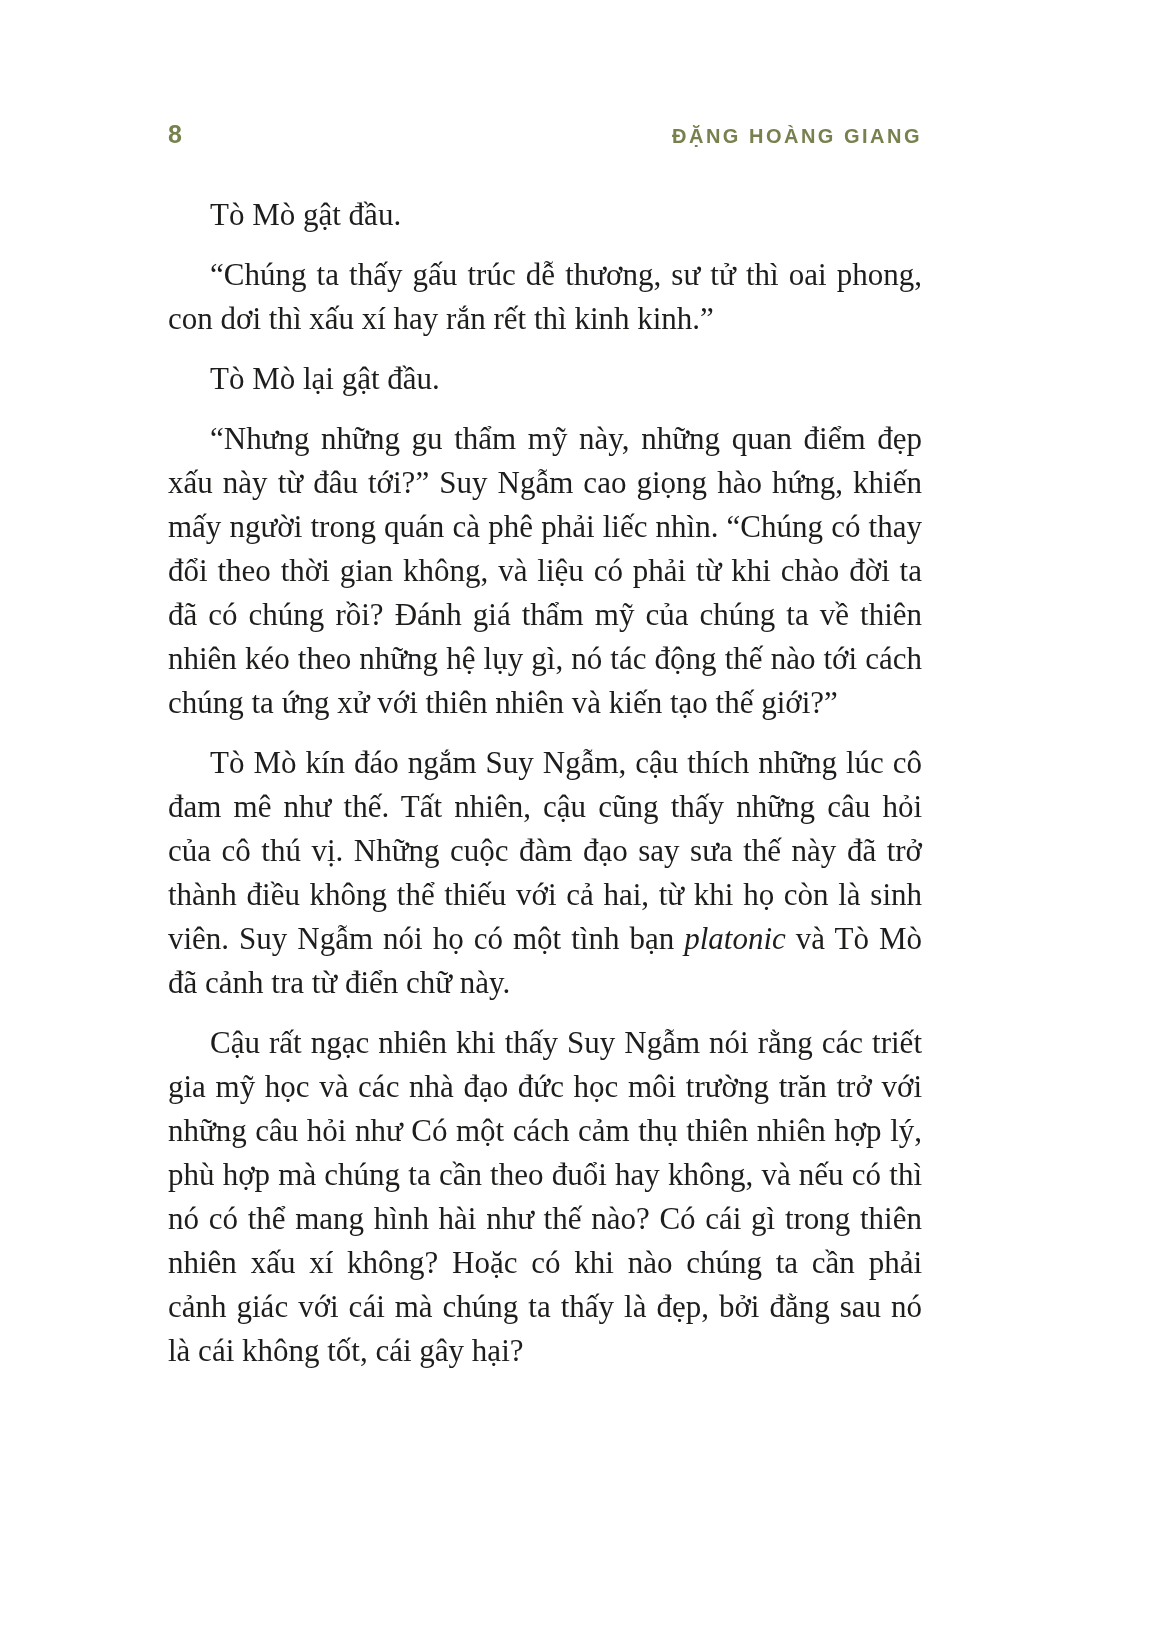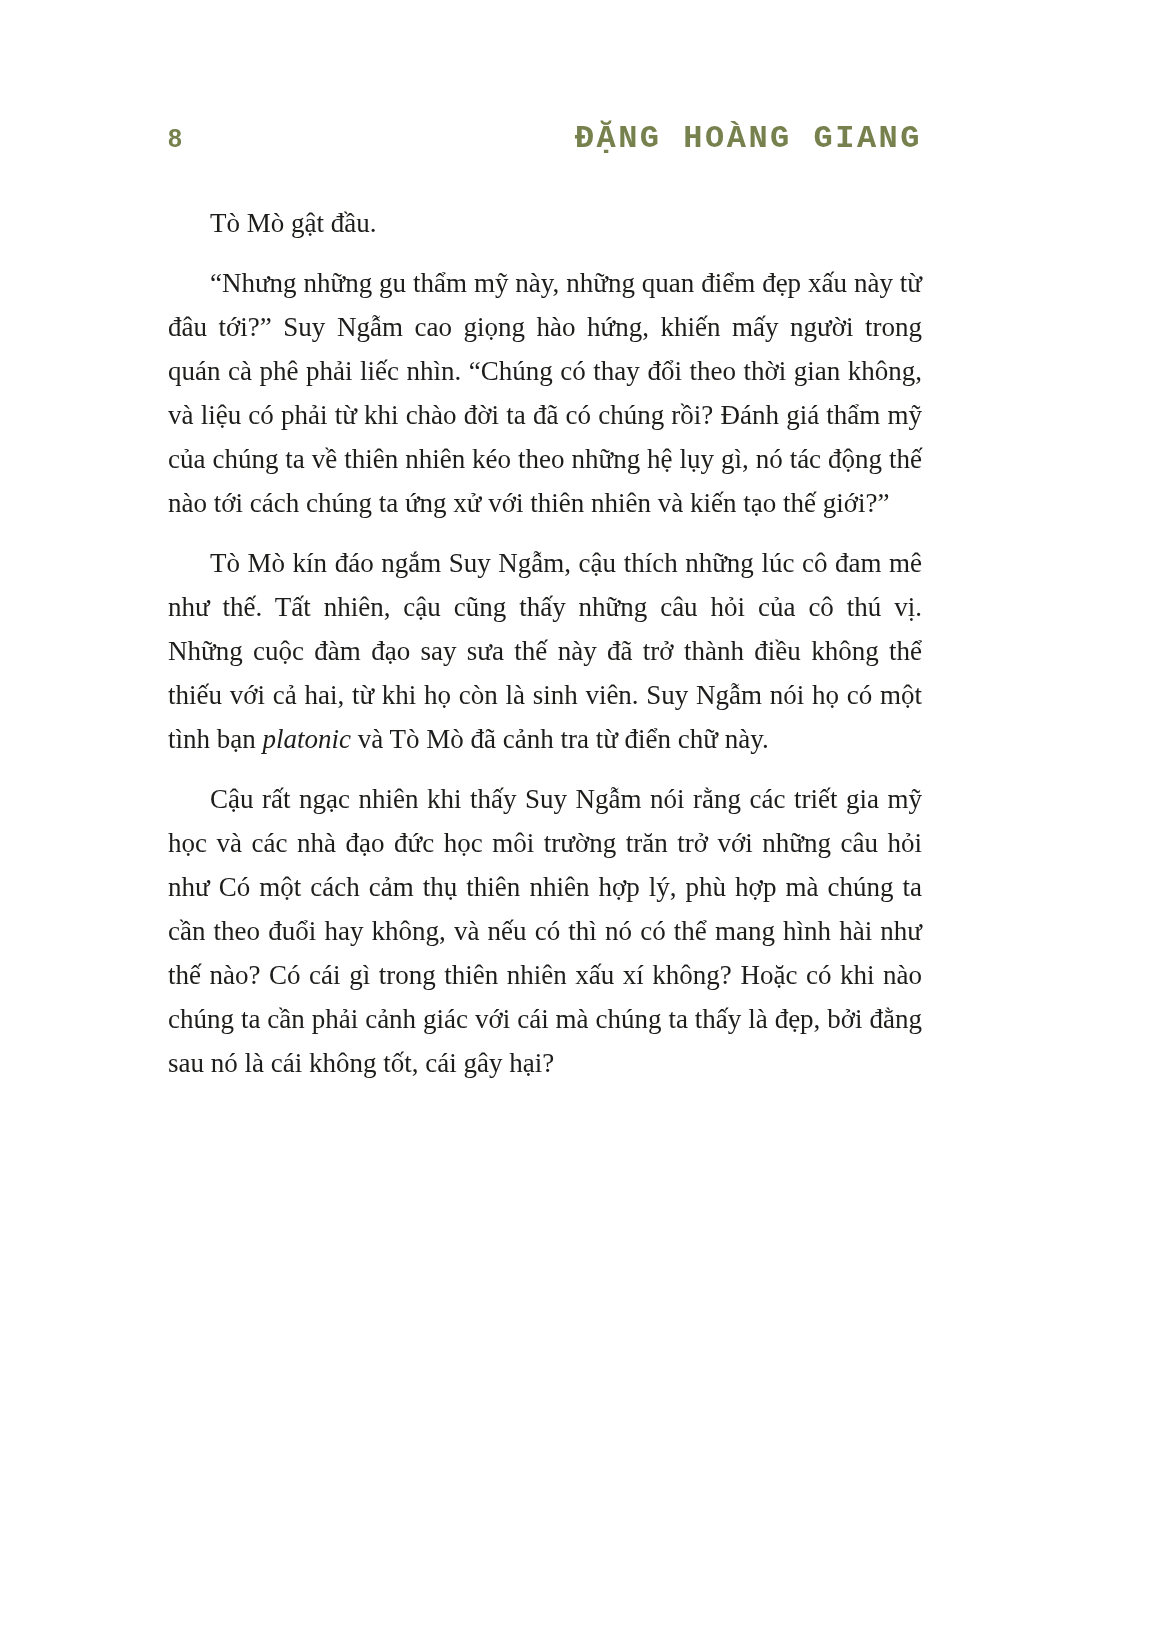--- a/index.html
+++ b/index.html
@@ -29,27 +29,26 @@
     font-family: "Liberation Sans", sans-serif;
     font-weight: 700;
     color: var(--accent, #76814E);
     margin-bottom: 44px;
   }
   .page-number {
     font-size: 25px;
     letter-spacing: 0.5px;
   }
   .author-name {
-    font-size: 32px;
+    font-size: 20px;
     letter-spacing: 2.5px;
     text-transform: uppercase;
-    font-family: Liberation Mono, monospace;
   }
   .body-text p {
-    font-size: 27px;
+    font-size: 31px;
     line-height: 44px;
     margin: 0 0 16px 0;
     text-align: justify;
     text-indent: 42px;
     color: #1d1d1b;
   }
   .body-text p:last-child {
     margin-bottom: 8px;
   }
   .body-text em {
@@ -59,17 +58,19 @@
 <body>
 
 <div class="page">
   <header class="page-header">
     <span class="page-number">8</span>
     <span class="author-name">ĐẶNG HOÀNG GIANG</span>
   </header>
 
   <main class="body-text" id="body-text">
       <p><span>Tò Mò gật đầu.</span></p>
+      <p><span>“Chúng ta thấy gấu trúc dễ thương, sư tử thì oai phong, con dơi thì xấu xí hay rắn rết thì kinh kinh.”</span></p>
+      <p><span>Tò Mò lại gật đầu.</span></p>
       <p><span>“Nhưng những gu thẩm mỹ này, những quan điểm đẹp xấu này từ đâu tới?” Suy Ngẫm cao giọng hào hứng, khiến mấy người trong quán cà phê phải liếc nhìn. “Chúng có thay đổi theo thời gian không, và liệu có phải từ khi chào đời ta đã có chúng rồi? Đánh giá thẩm mỹ của chúng ta về thiên nhiên kéo theo những hệ lụy gì, nó tác động thế nào tới cách chúng ta ứng xử với thiên nhiên và kiến tạo thế giới?”</span></p>
       <p><span>Tò Mò kín đáo ngắm Suy Ngẫm, cậu thích những lúc cô đam mê như thế. Tất nhiên, cậu cũng thấy những câu hỏi của cô thú vị. Những cuộc đàm đạo say sưa thế này đã trở thành điều không thể thiếu với cả hai, từ khi họ còn là sinh viên. Suy Ngẫm nói họ có một tình bạn </span><em>platonic</em><span> và Tò Mò đã cảnh tra từ điển chữ này.</span></p>
       <p><span>Cậu rất ngạc nhiên khi thấy Suy Ngẫm nói rằng các triết gia mỹ học và các nhà đạo đức học môi trường trăn trở với những câu hỏi như Có một cách cảm thụ thiên nhiên hợp lý, phù hợp mà chúng ta cần theo đuổi hay không, và nếu có thì nó có thể mang hình hài như thế nào? Có cái gì trong thiên nhiên xấu xí không? Hoặc có khi nào chúng ta cần phải cảnh giác với cái mà chúng ta thấy là đẹp, bởi đằng sau nó là cái không tốt, cái gây hại?</span></p>
     </main>
 </div>
 
 </body></html>

